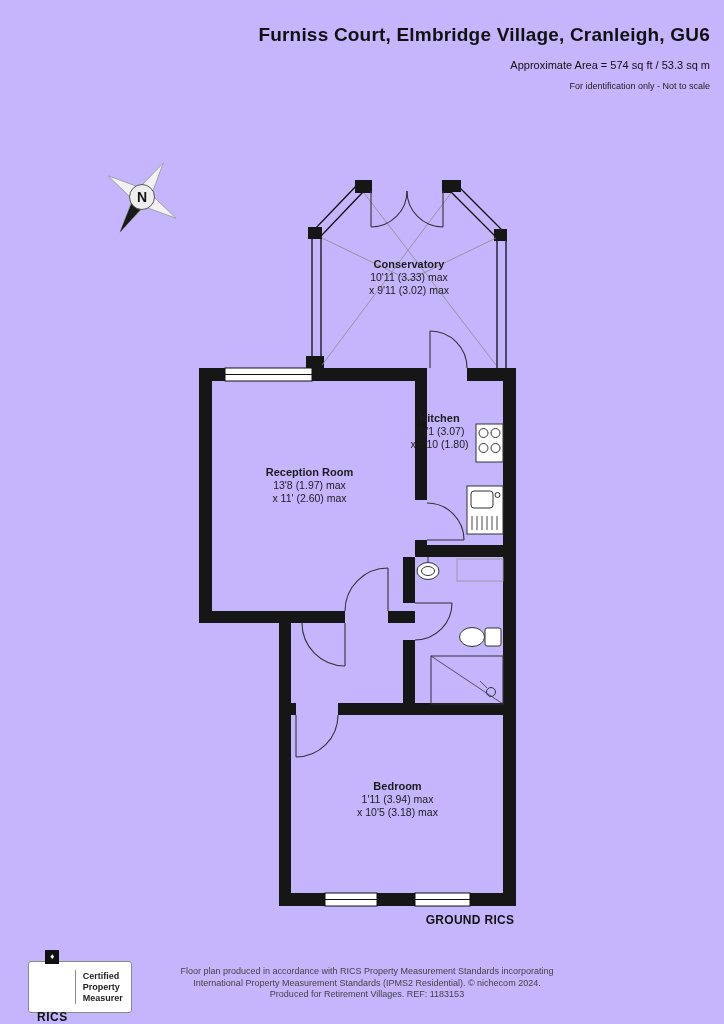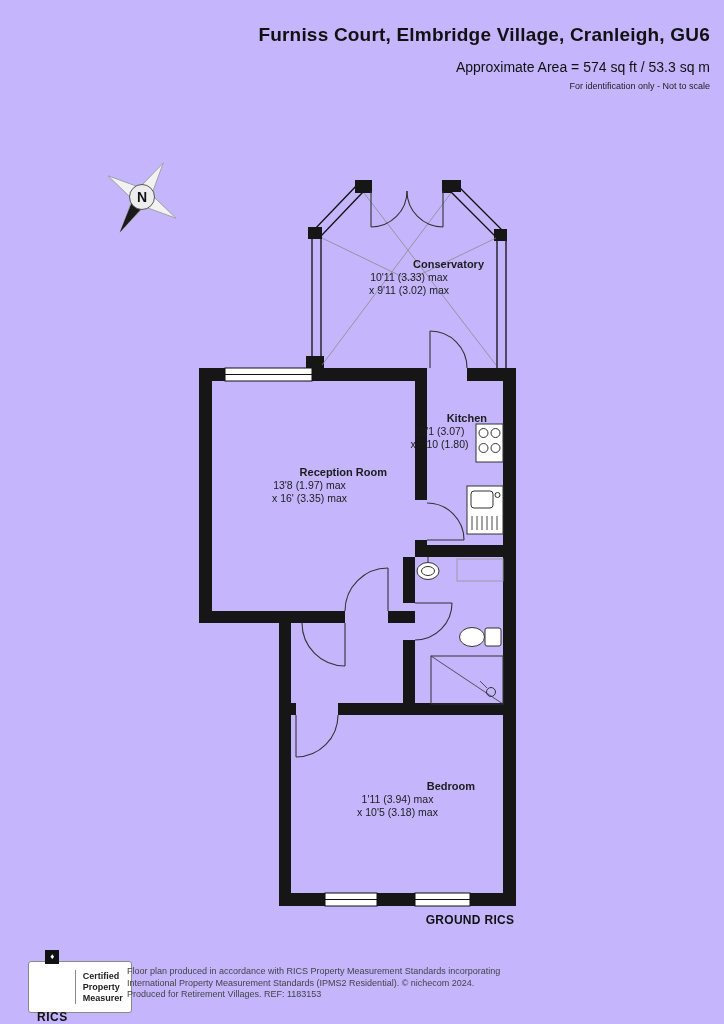--- a/index.html
+++ b/index.html
@@ -1,28 +1,28 @@
 <!DOCTYPE html>
 <html><head>
 <meta charset="utf-8">
 <style>
   html,body{margin:0;padding:0;background:#fff;}
   #page{position:relative;width:724px;height:1024px;background:#c4b5fd;overflow:hidden;
         font-family:Liberation Sans, sans-serif;color:#1c1c1c;}
   .abs{position:absolute;}
   .hdr-title{top:24px;right:14px;font-size:19px;font-weight:bold;color:#111;letter-spacing:.2px;}
-  .hdr-area{top:59px;right:14px;font-size:14px;color:#111;}
+  .hdr-area{top:59px;right:14px;font-size:11px;color:#111;}
   .hdr-note{top:81px;right:14px;font-size:9px;color:#222;}
   svg{position:absolute;top:0;left:0;}
   .room-label{position:absolute;text-align:center;font-size:10.5px;line-height:13px;color:#1c1c1c;}
-  .room-name{display:block;font-weight:bold;font-size:11px;text-align:right;}
+  .room-name{display:block;font-weight:bold;font-size:11px;}
   .ground-floor{top:913px;left:390px;width:160px;text-align:center;
                 font-size:12px;font-weight:bold;color:#111;letter-spacing:.3px;}
   .footer-text{top:966px;left:127px;width:480px;font-size:9px;line-height:11.5px;color:#444;}
-  .footer-text span{display:block;}
+  .footer-text span{display:block;text-align:center;}
   .rics-badge{top:961px;left:28px;height:46px;border:1px solid #8a8a8a;border-radius:3px;
               display:flex;align-items:center;gap:7px;padding:2px 8px;background:#fff;}
   .rics-left{display:flex;flex-direction:column;align-items:center;gap:2px;}
   .rics-mark{width:14px;height:14px;background:#111;color:#fff;font-size:8px;line-height:14px;
              text-align:center;}
   .rics-brand{font-weight:bold;font-size:12px;color:#111;letter-spacing:.5px;margin-top:44px;}
   .rics-divider{width:1px;height:34px;background:#8a8a8a;}
   .rics-right{font-size:9px;font-weight:bold;line-height:11px;color:#222;}
   .rics-right span{display:block;}
 </style>
@@ -175,21 +175,21 @@
 
   <div class="room-label" style="left:392px;top:412px;width:95px;">
     <span class="room-name">Kitchen</span>
     <span>10'1 (3.07)</span><br>
     <span>x 5'10 (1.80)</span>
   </div>
 
   <div class="room-label" style="left:232px;top:466px;width:155px;">
     <span class="room-name">Reception Room</span>
     <span>13'8 (1.97) max</span><br>
-    <span>x 16' (3.35) max</span>
+    <span>x 11' (2.60) max</span>
   </div>
 
   <div class="room-label" style="left:320px;top:780px;width:155px;">
     <span class="room-name">Bedroom</span>
     <span>1'11 (3.94) max</span><br>
     <span>x 10'5 (3.18) max</span>
   </div>
 
   <div class="abs ground-floor">GROUND RICS</div>
 

